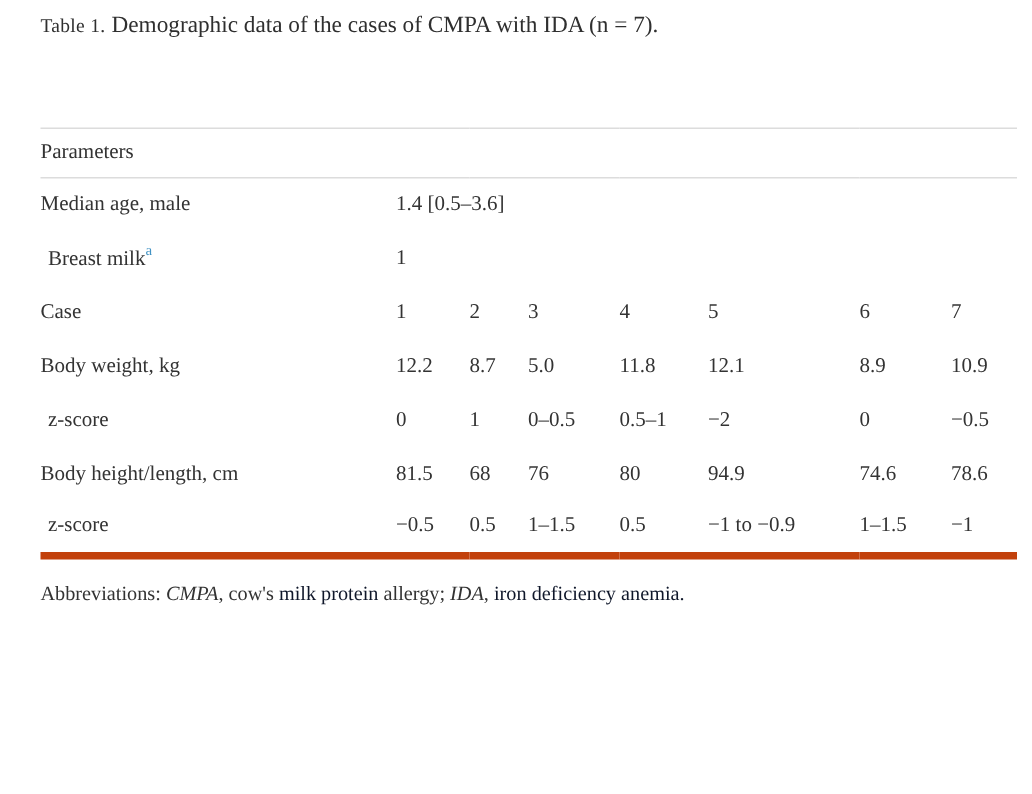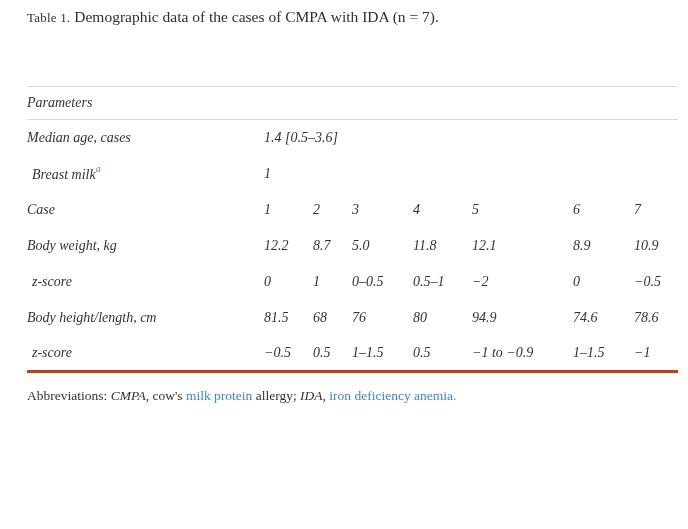--- a/index.html
+++ b/index.html
@@ -21,22 +21,21 @@
   .caption .tbl-label { font-size: 13px; letter-spacing: 0.2px; }
   .caption .tbl-text  { font-size: 15.5px; }
 
   
   table.demo {
     border-collapse: collapse;
     table-layout: fixed;
     width: 651px;
     margin: 58px 0 0 27px;
     border-top: 1px solid #dcdcdc;
-    border-bottom: 3px solid #c2410c;
-    font-style: italic;
+    border-bottom: 5px solid #c2410c;
   }
   table.demo td, table.demo th {
     font-size: 14px;
     font-weight: normal;
     text-align: left;
     vertical-align: middle;
     padding: 0;
     white-space: nowrap;
     overflow: hidden;
     color: #333333;
@@ -53,21 +52,21 @@
   }
 
   
   .footnote {
     margin: 14px 28px 0 27px;
     font-size: 13.5px;
     line-height: 17px;
     color: #333333;
   }
   .footnote .it { font-style: italic; }
-  .footnote .lnk { color: #3b82f6; text-decoration: none; cursor: pointer; }
+  .footnote .lnk { color: #0f172a; text-decoration: none; cursor: pointer; }
 </style>
 </head>
 <body>
 
 <div class="page">
 
   <div class="caption">
     <span class="tbl-label">Table 1.</span>
     <span class="tbl-text"> <span>Demographic data of the cases of CMPA with IDA (n = 7).</span></span>
   </div>
@@ -84,21 +83,21 @@
         <col style="width:44px">
     </colgroup>
     <thead>
       <tr>
         <th class="bold">Parameters</th>
         <th colspan="7"></th>
       </tr>
     </thead>
     <tbody>
       <tr>
-        <td>Median age, cases</td>
+        <td>Median age, male</td>
         <td colspan="7">1.4 [0.5–3.6]</td>
       </tr>
       <tr>
         <td class="indent"><span>Breast milk</span><sup class="fn">a</sup></td>
         <td colspan="7">1</td>
       </tr>
       <tr>
         <td class="bold">Case</td>
         <td class="bold">1</td>
         <td class="bold">2</td>

